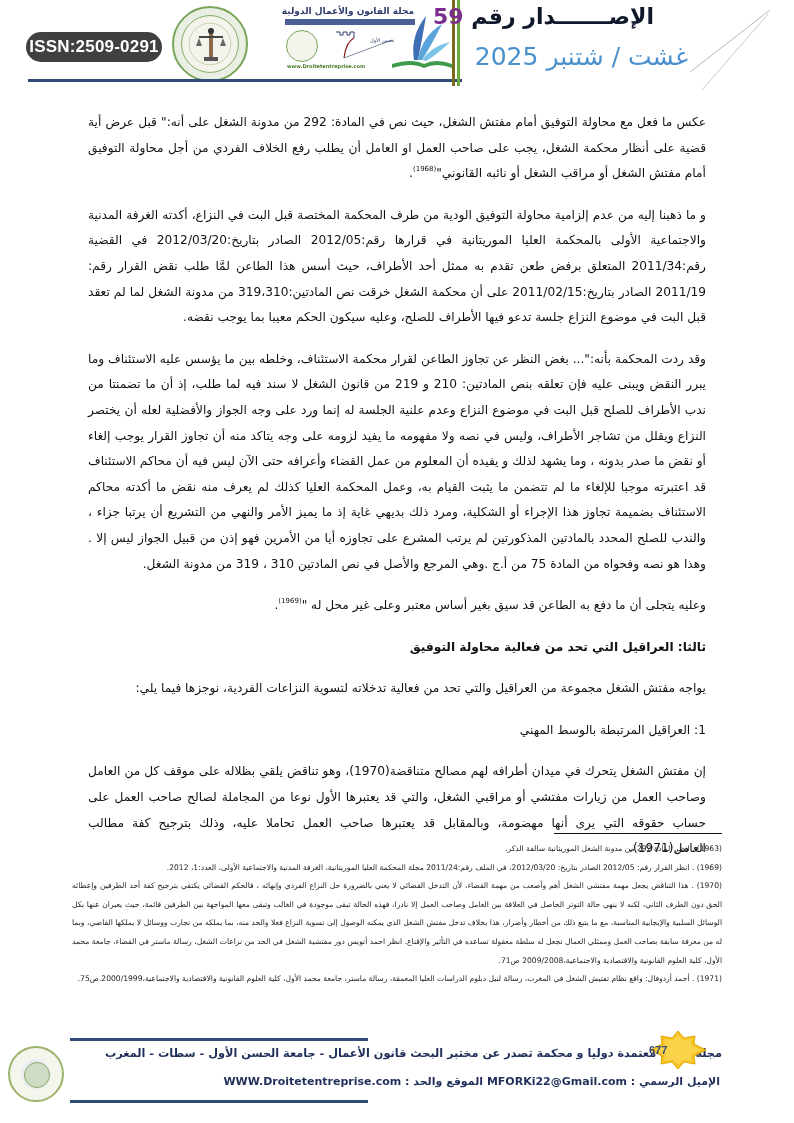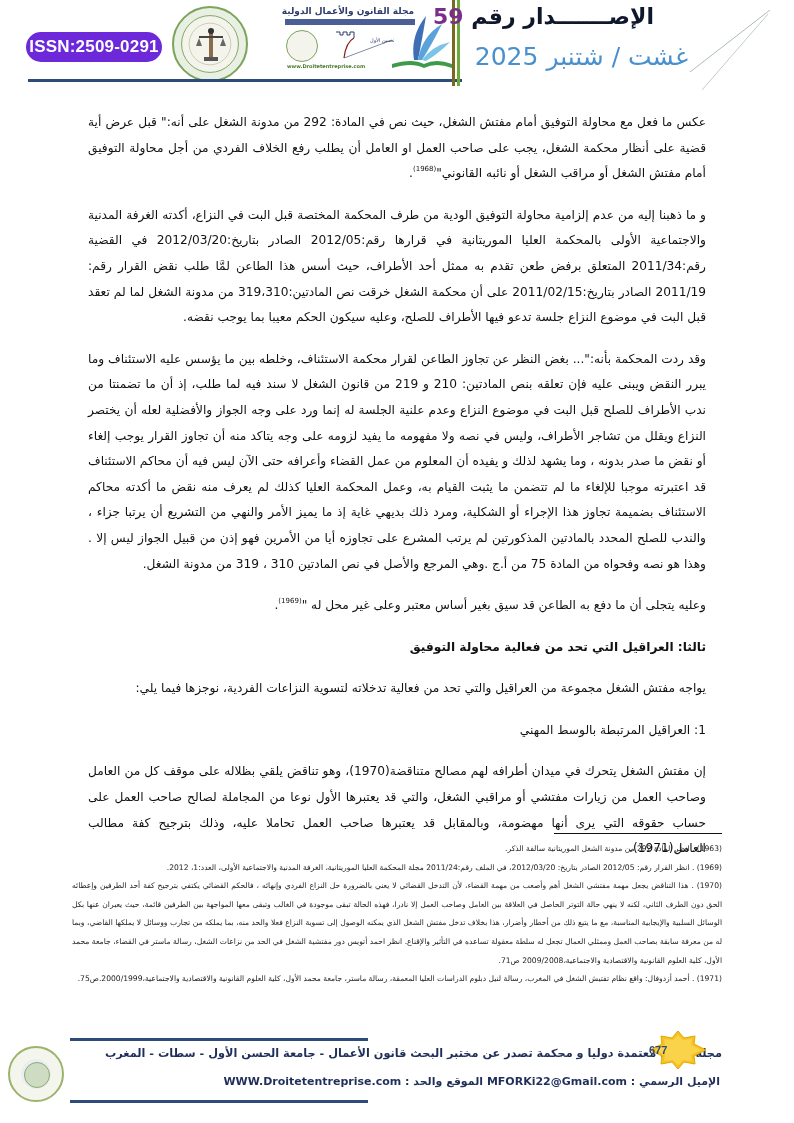--- a/index.html
+++ b/index.html
@@ -1,20 +1,20 @@
 <!DOCTYPE html>
 <html><head>
 <meta charset="utf-8">
 <style>
   html, body { margin: 0; padding: 0; background: #ffffff; }
   body { width: 794px; height: 1123px; position: relative; overflow: hidden; font-family: "DejaVu Sans", sans-serif; color: #111; }
 
   
   .header { position: absolute; left: 0; top: 0; width: 794px; height: 90px; }
-  .issn-badge { position: absolute; left: 26px; top: 32px; width: 136px; height: 30px; background: #6d28d9; border-radius: 15px; color: #fff; font-family: "Liberation Sans", sans-serif; font-size: 17px; font-weight: bold; line-height: 30px; text-align: center; letter-spacing: 0.2px; }
+  .issn-badge { position: absolute; left: 26px; top: 32px; width: 136px; height: 30px; background: #404040; border-radius: 15px; color: #fff; font-family: "Liberation Sans", sans-serif; font-size: 17px; font-weight: bold; line-height: 30px; text-align: center; letter-spacing: 0.2px; }
   .lab-logo { position: absolute; left: 172px; top: 6px; width: 76px; height: 76px; border-radius: 50%; border: 2px solid #7aa55a; background: radial-gradient(circle, #f4f4ec 0 55%, #e9efe2 56% 100%); box-sizing: border-box; }
   .lab-logo .scale { position: absolute; left: 22px; top: 20px; width: 30px; height: 34px; }
   .lab-logo .ring-text { position: absolute; left: 0; top: 0; width: 100%; height: 100%; }
   .journal-logo { position: absolute; left: 272px; top: 6px; width: 180px; height: 64px; }
   .journal-logo .jtitle { position: absolute; right: 38px; top: 0; font-size: 9px; font-weight: bold; color: #2d3b6a; direction: rtl; white-space: nowrap; }
   .journal-logo .jband { position: absolute; left: 13px; top: 13px; width: 130px; height: 6px; background: #4b5f96; }
   .journal-logo .mini-logo { position: absolute; left: 14px; top: 24px; width: 30px; height: 30px; border-radius: 50%; border: 1.5px solid #7aa55a; background: #f4f4ec; }
   .journal-logo .uni { position: absolute; left: 62px; top: 24px; width: 60px; height: 30px; }
   .journal-logo .url { position: absolute; left: 15px; top: 57px; font-size: 5px; color: #4a7a2e; font-weight: bold; }
   .journal-logo .leaves { position: absolute; left: 120px; top: 8px; width: 60px; height: 58px; }

